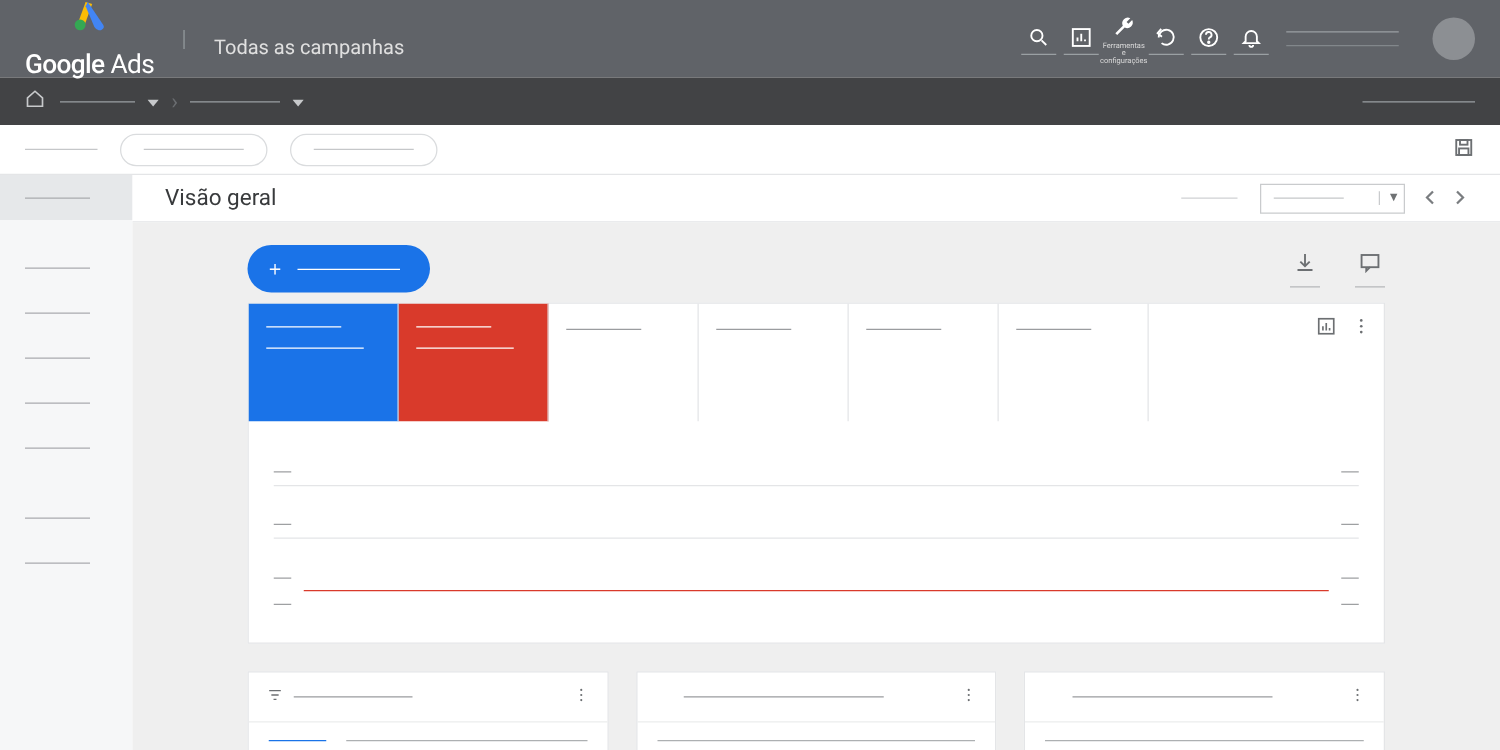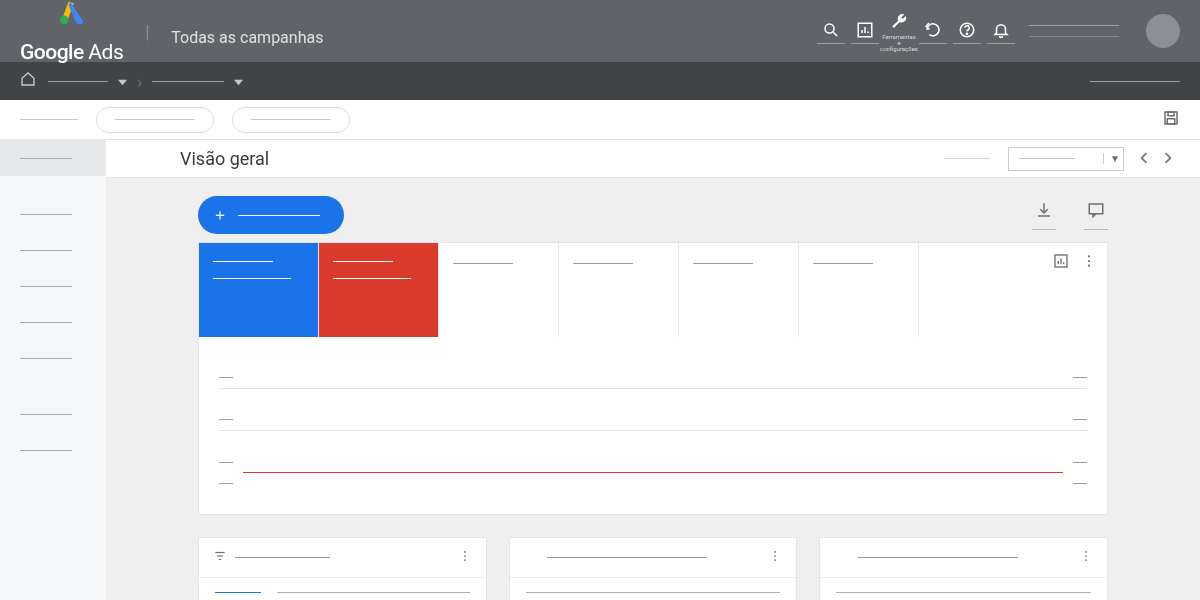--- a/index.html
+++ b/index.html
@@ -43,21 +43,21 @@
     
     .sidebar { width: 106px; background: #f6f7f8; border-right: none; padding-top: 0; }
     .sidebar-item { height: 36px; display: flex; align-items: center; padding: 0 20px; }
     .sidebar-item.active { background: #e6e8ea; }
     .sidebar-line { height: 1px; background: #a9abae; width: 52px; }
     .sidebar-gap { height: 20px; }
     
     
     .main { flex: 1; display: flex; flex-direction: column; }
     .main-header { height: 38px; display: flex; align-items: center; padding: 0 26px; background: #fff; border-bottom: 1px solid #e4e5e7; }
-    .main-title { font-size: 18px; color: #383a3c; margin-left: 48px; }
+    .main-title { font-size: 18px; color: #383a3c; }
     .mh-spacer { flex: 1; }
     .mh-line { height: 1px; background: #cfd1d3; width: 45px; margin-right: 18px; }
     .mh-select { height: 24px; border: 1px solid #c9cbcd; display: flex; align-items: center; padding: 0 6px 0 10px; gap: 28px; }
     .mh-select .sel-line { height: 1px; background: #c5c7c9; width: 56px; }
     .mh-select .sel-arrow { width: 14px; text-align: center; border-left: 1px solid #c9cbcd; padding-left: 6px; color: #6f7274; font-size: 10px; }
     .mh-pager { display: flex; align-items: center; gap: 12px; margin-left: 14px; color: #7a7d80; }
     
     .main-body { flex: 1; background: #efefef; padding: 18px 92px 0 92px; overflow: hidden; position: relative; }
     
     .topline { display: flex; align-items: center; margin-bottom: 8px; }

